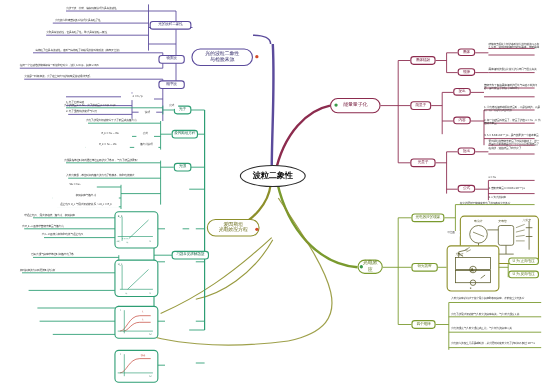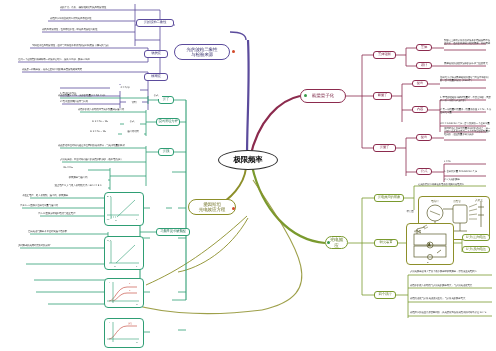--- a/index.html
+++ b/index.html
@@ -200,21 +200,21 @@
     </g>
 
     <g fill="none" stroke="#2e9e74" stroke-width="0.8">
       <path d="M150,208 L140,208"></path>
       <path d="M150,238 L142,238"></path>
       <path d="M150,292 L142,292"></path>
       <path d="M150,332 L142,332"></path>
     </g>
   </svg>
 
-  <div class="node central" style="left:218px;top:150px;width:60px;height:20px;">极限频率</div>
+  <div class="node central" style="left:218px;top:150px;width:60px;height:20px;">波粒二象性</div>
 
   <div class="node cap pr" style="left:174px;top:44px;width:56px;height:16px;">光的波粒二象性
 与检验来源</div>
   <div class="dot r" style="left:232px;top:50px;"></div>
 
   <div class="node sub pr" style="left:136px;top:19px;width:38px;height:8px;">光的波粒二象性</div>
   <div class="node sub pr" style="left:144px;top:50px;width:24px;height:8px;">物质波</div>
   <div class="node sub pr" style="left:144px;top:73px;width:24px;height:8px;">概率波</div>
 
   <div class="node leaf" style="left:60px;top:6px;width:76px;height:6px;">光的干涉、衍射、偏振现象说明光具有波动性</div>

